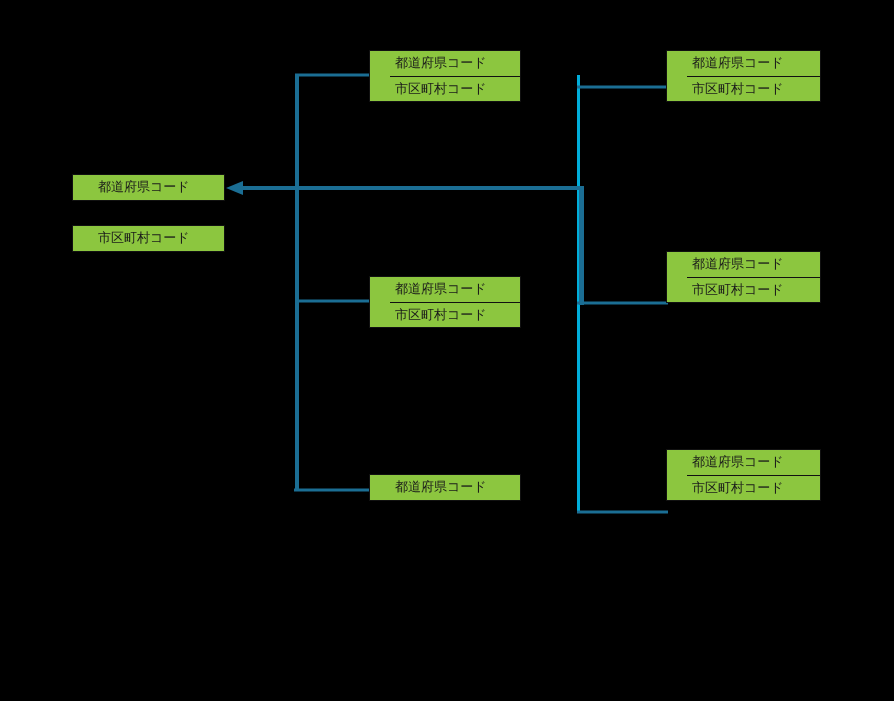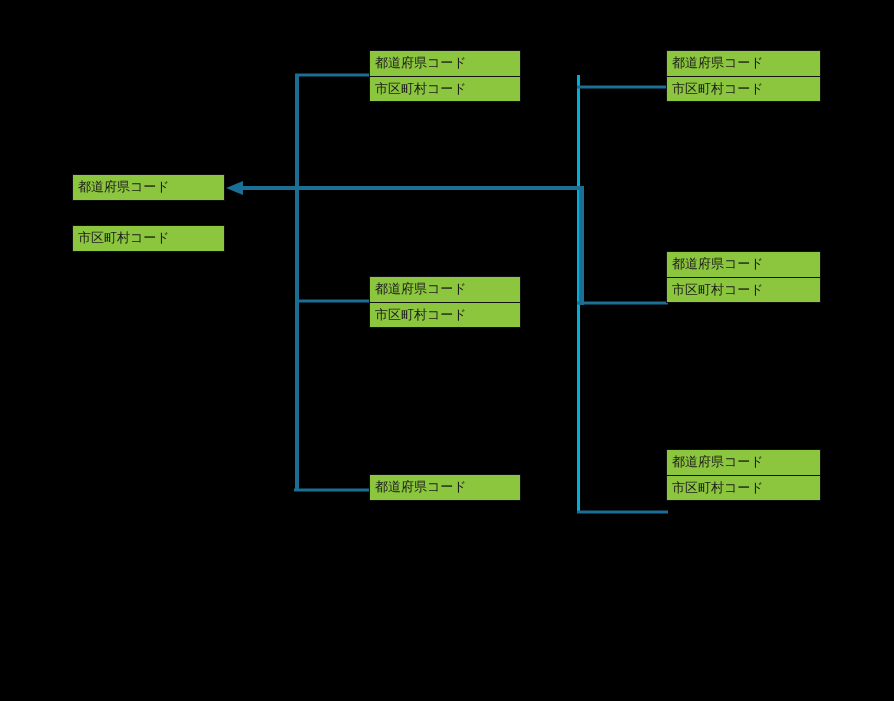--- a/index.html
+++ b/index.html
@@ -26,20 +26,21 @@
     pointer-events: none;
   }
   .node {
     position: absolute;
     box-sizing: border-box;
     background: #8CC63F;
     border: 1px solid #111111;
     display: flex;
     flex-direction: column;
     z-index: 5;
+    padding-left: 20px;
   }
   .node-row {
     box-sizing: border-box;
     height: 25px;
     line-height: 23px;
     padding: 0 0 0 5px;
     font-size: 13px;
     color: #1a1a1a;
     white-space: nowrap;
     overflow: hidden;

